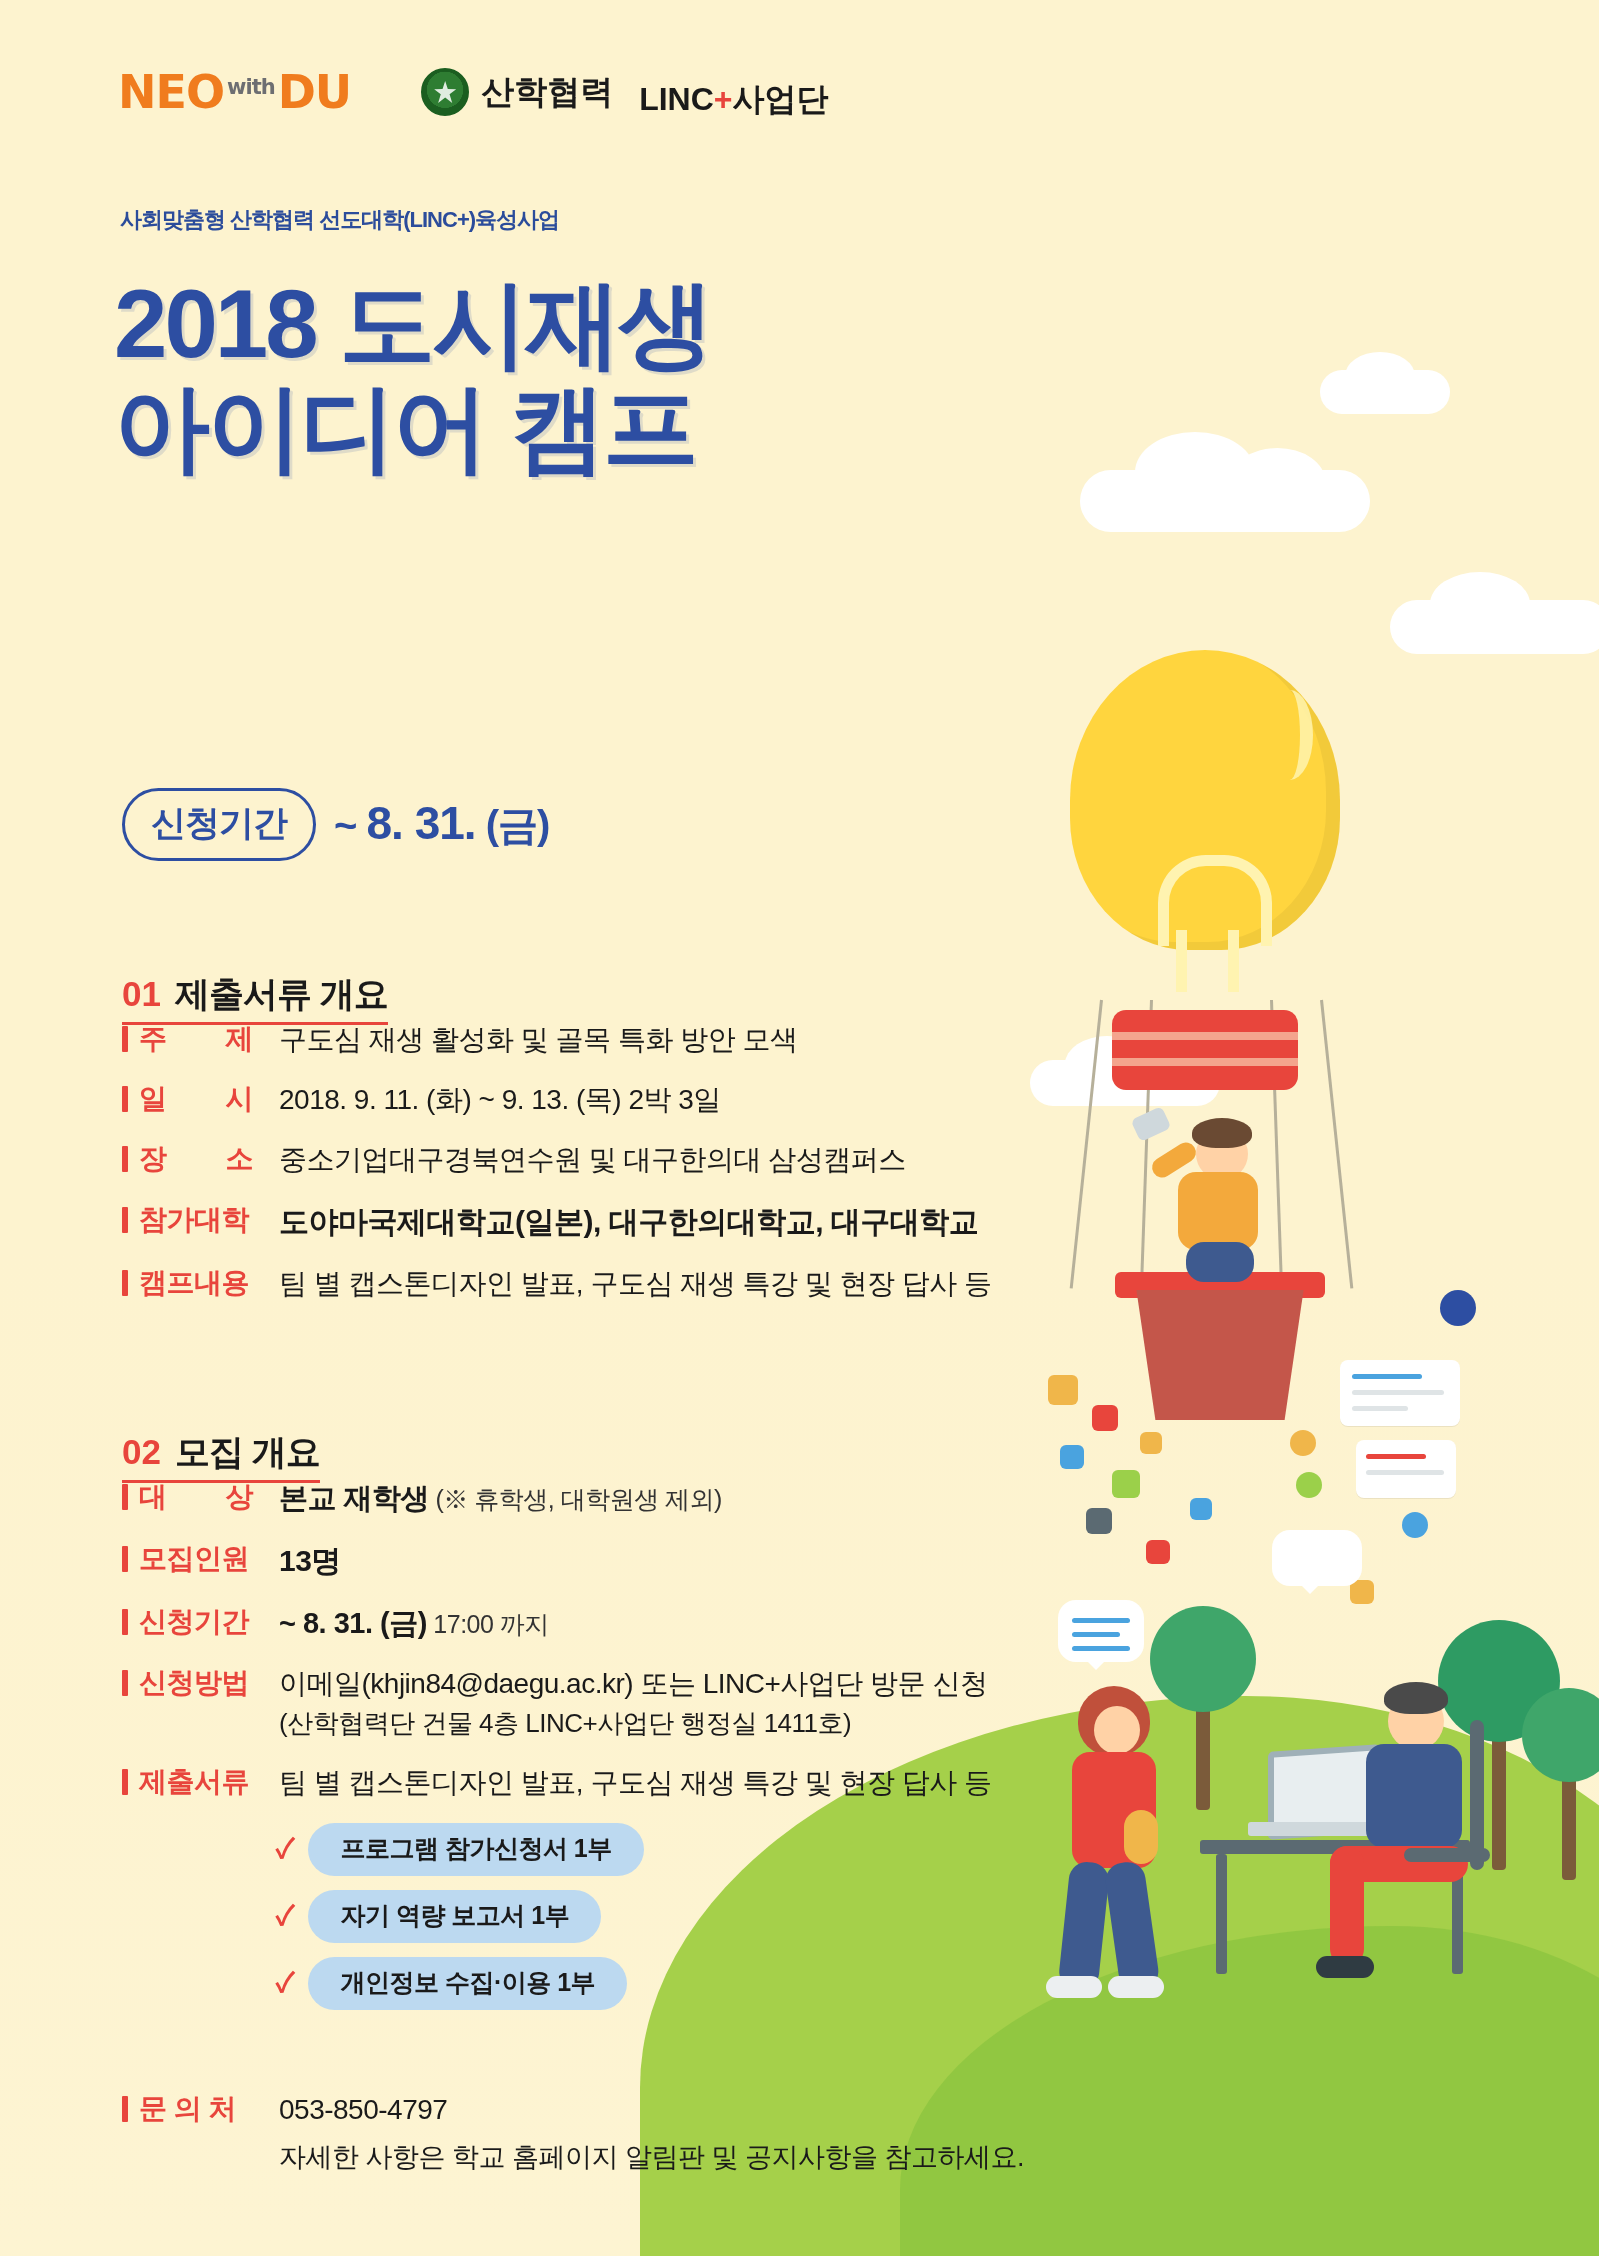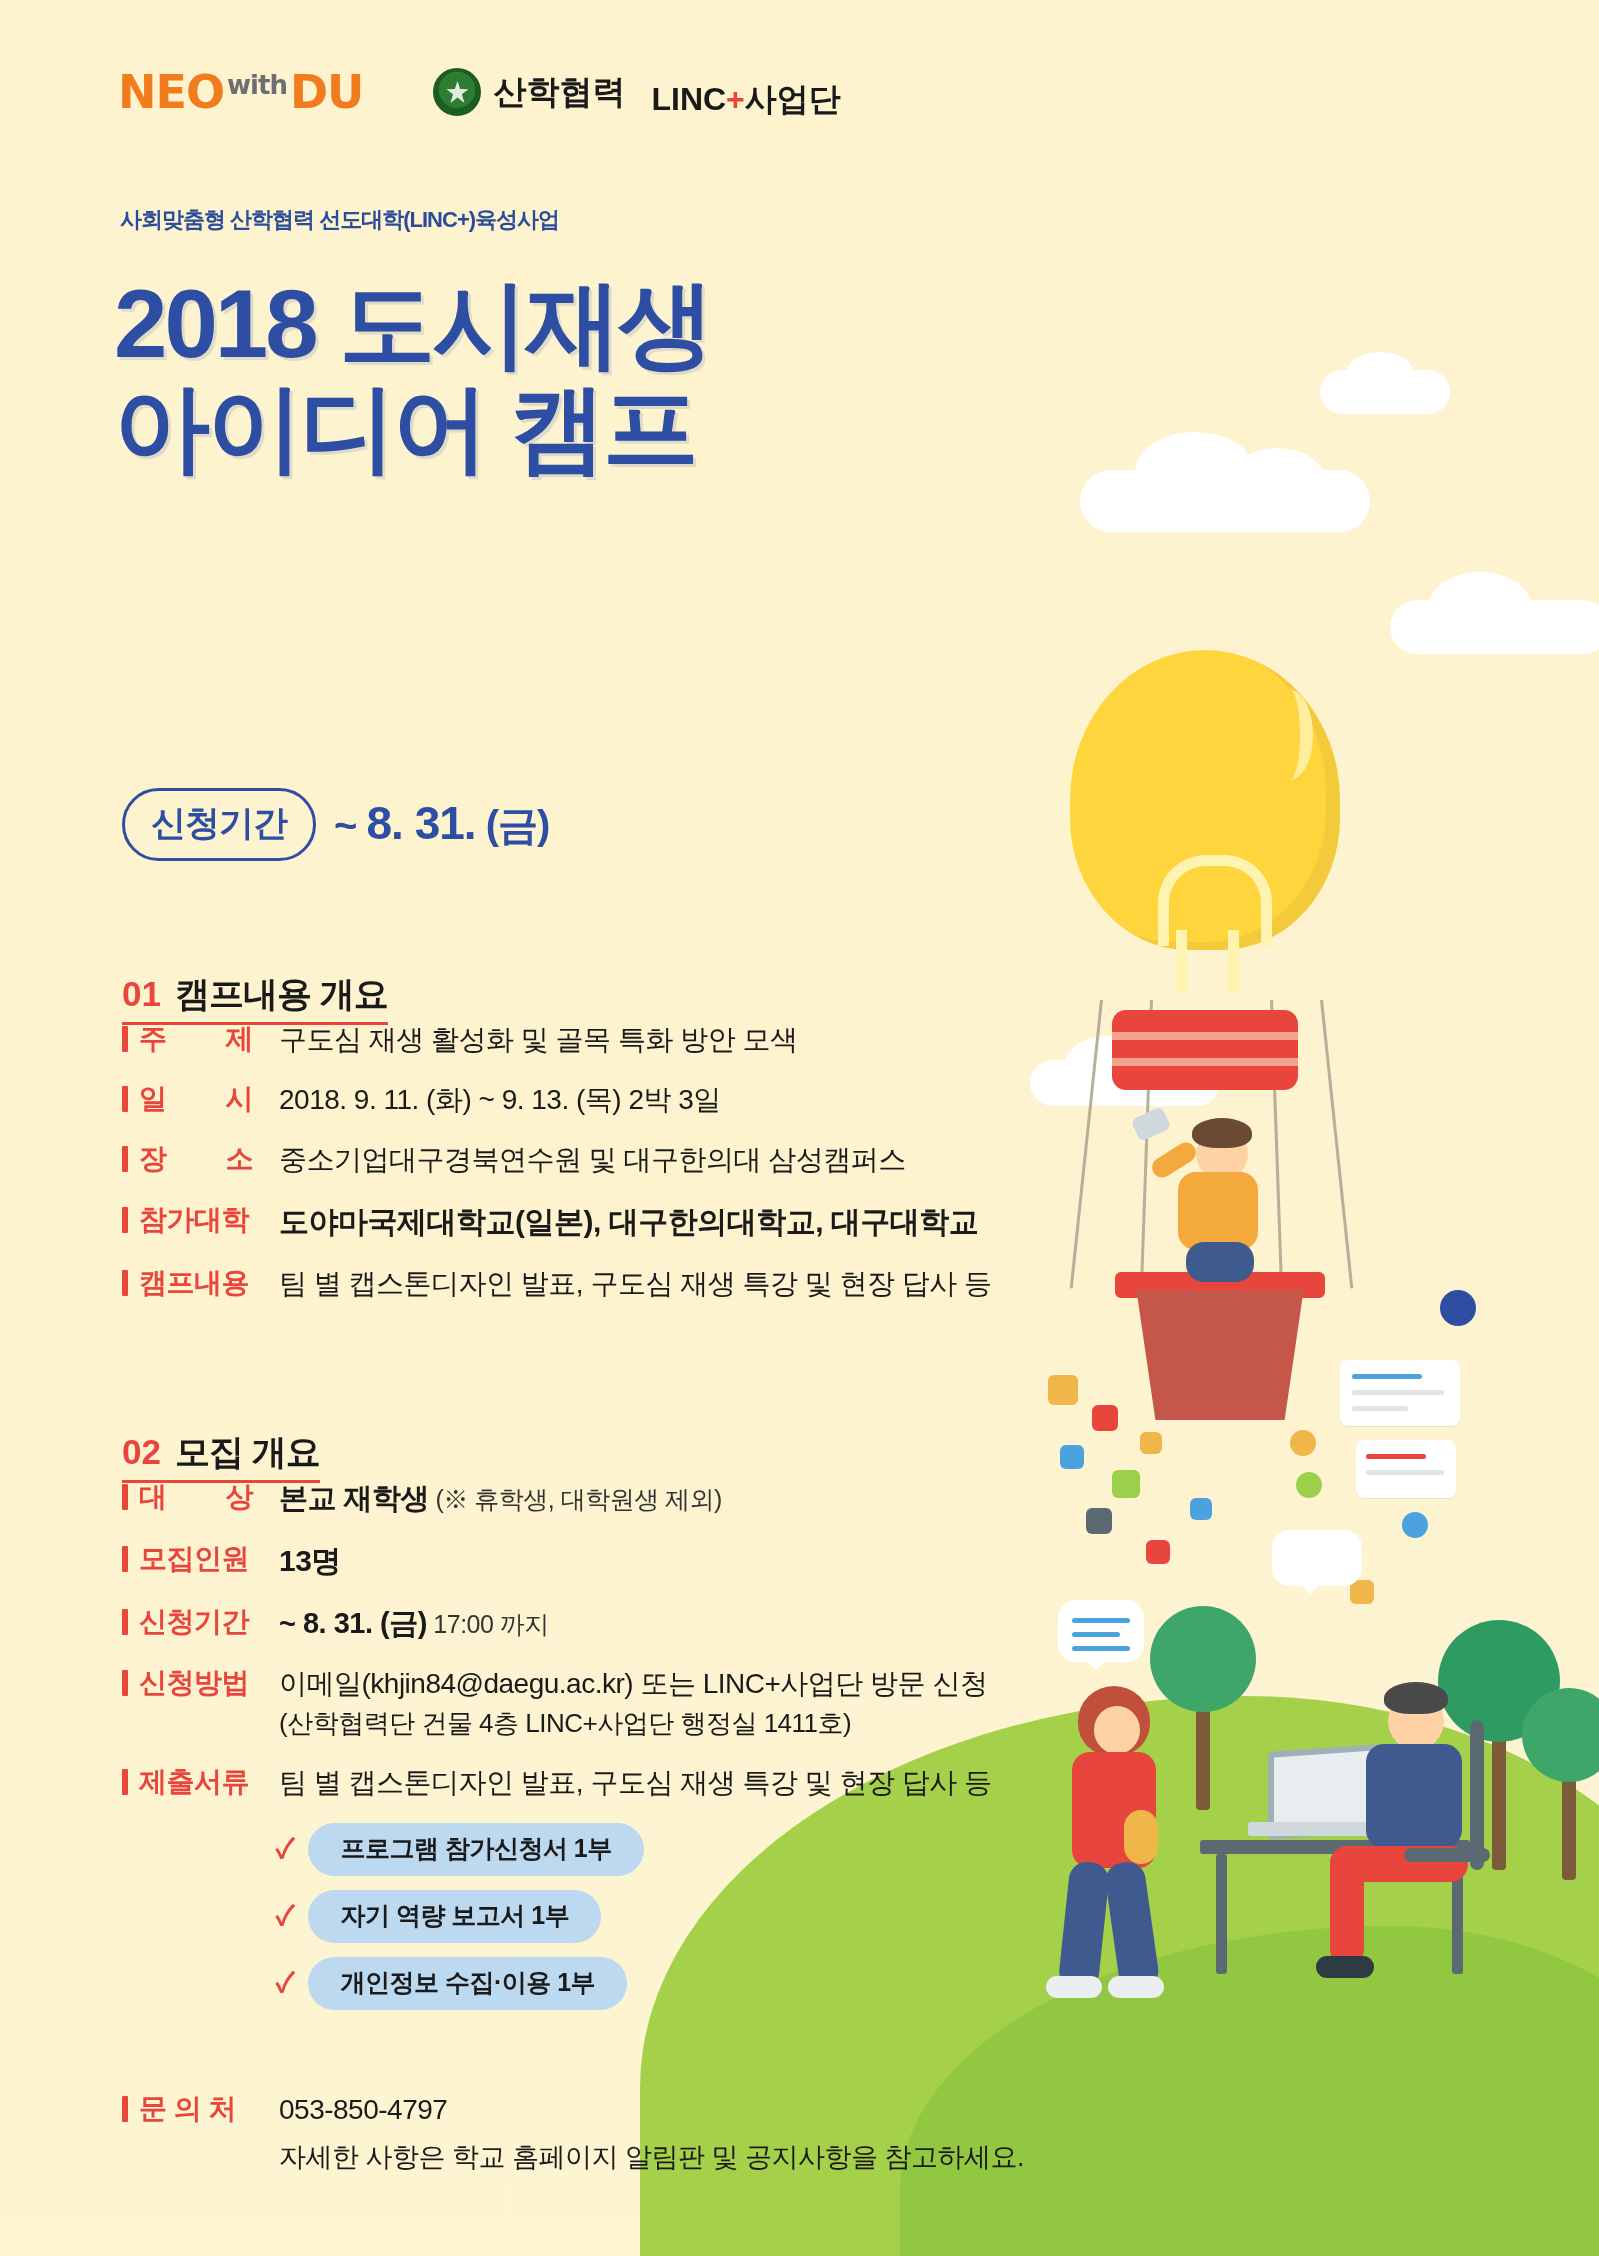--- a/index.html
+++ b/index.html
@@ -256,21 +256,21 @@
     font-weight: 800;
     letter-spacing: -1px;
     line-height: 1;
     display: flex;
     align-items: baseline;
     font-family: "DejaVu Sans", sans-serif;
   }
   .neo-logo .neo { color: #f07c1e; }
   .neo-logo .with {
     color: #6d6e71;
-    font-size: 26px;
+    font-size: 21px;
     margin: 0 3px;
     position: relative;
     top: -14px;
   }
   .neo-logo .du { color: #f07c1e; }
 
   .du-logo {
     display: flex;
     align-items: center;
     gap: 12px;
@@ -600,21 +600,21 @@
       <div>아이디어 캠프</div>
     </div>
 
     <div class="period-row">
       <div class="period-pill">신청기간</div>
       <div class="period-text"><span>~ </span><b>8. 31.</b><span> (금)</span></div>
     </div>
 
     <div class="sec" id="sec1">
       <span class="num">01</span>
-      <span class="title">캠프내용 개요</span>
+      <span class="title">제출서류 개요</span>
     </div>
 
     <div class="rows" id="rows1">
       <div class="row">
         <div class="bar"></div>
         <div class="label spread">
           <span>주</span>
           <span>제</span>
         </div>
         <div class="value">구도심 재생 활성화 및 골목 특화 방안 모색</div>

